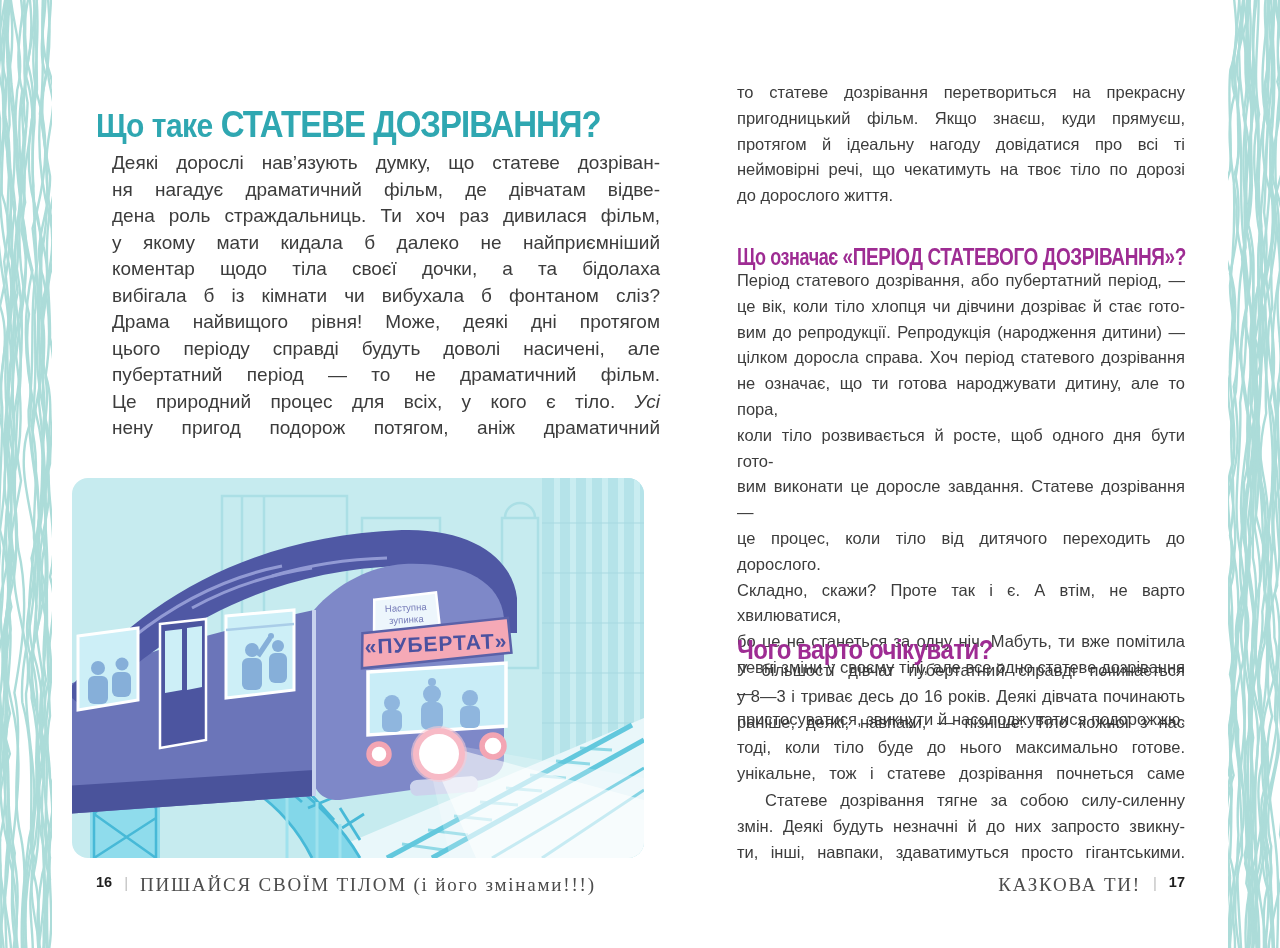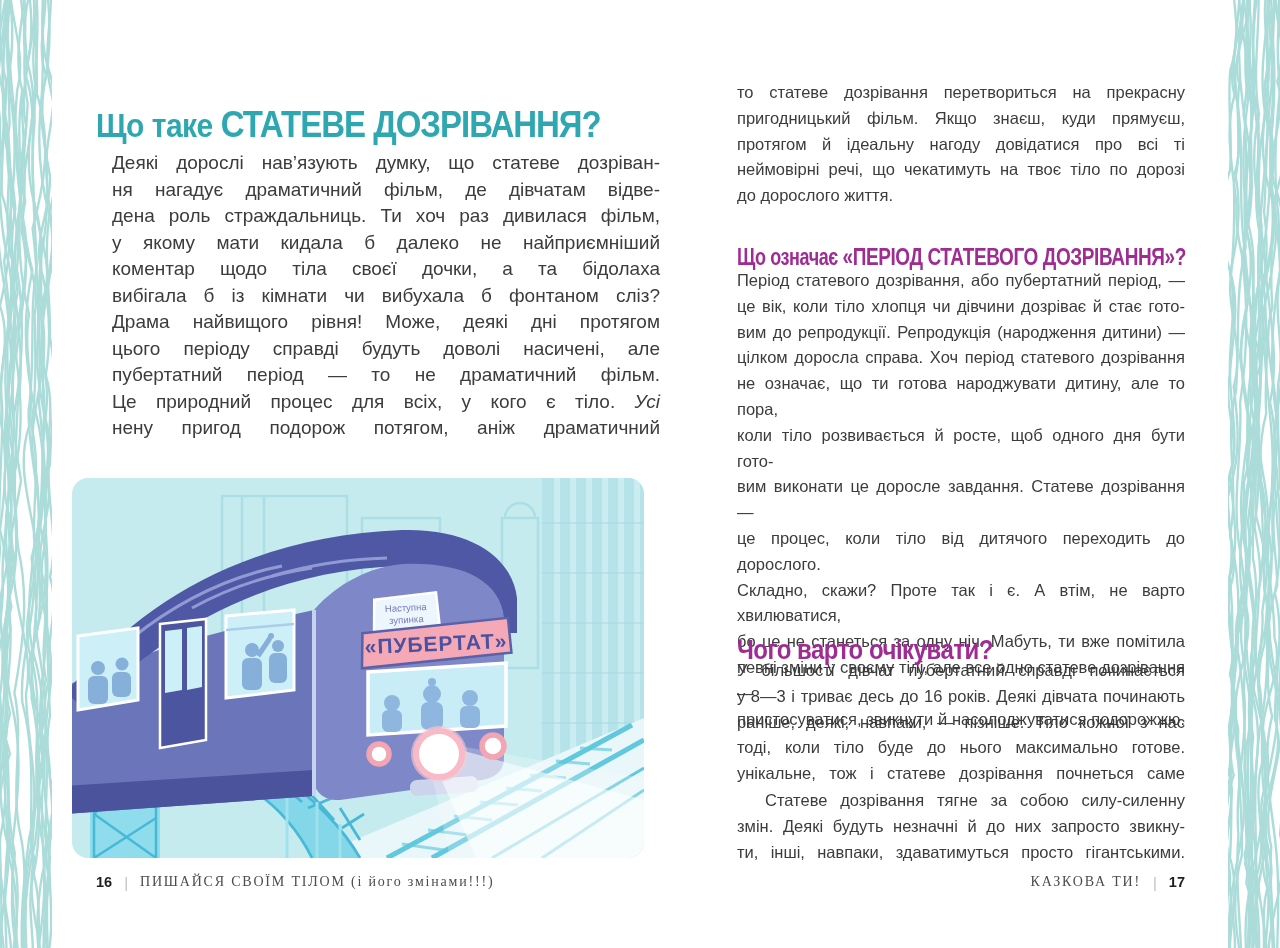--- a/index.html
+++ b/index.html
@@ -44,21 +44,21 @@
   .rp4{left:737px;top:788px}
 
   .tline{text-align:justify;text-align-last:justify;min-height:1em}
   .tline.endline{text-align-last:left}
   .tline i{font-style:italic}
 
   
   .footer{top:874px;font-size:13px;color:#4c4c4c;display:flex;align-items:flex-start;gap:12px}
   .footer .num{font-weight:bold;color:#1f1f1f;font-size:14.5px;font-family:"Liberation Sans",sans-serif}
   .footer .sep{color:#c0c0c0;font-weight:normal;font-size:15px}
-  .footer .ftxt{font-family:"Liberation Serif",serif;letter-spacing:1.8px;font-size:14px}
+  .footer .ftxt{font-family:"Liberation Serif",serif;letter-spacing:1.8px;font-size:19px}
   .footer-left{left:96px}
   .footer-right{left:737px;width:448px;justify-content:flex-end}
 </style>
 </head>
 <body>
 
 <svg id="border-left" class="border-svg" viewBox="0 0 54 948" preserveAspectRatio="none">
     <g fill="none" stroke="#a8dbd7" stroke-width="2.4" stroke-linecap="round" opacity="0.95">
       <path d="M9.7,-43.4 C13.8,-1.8 -7.8,39.8 2.8,82.6 C13.8,124.2 -4.9,165.8 2.0,208.6 C-4.9,250.2 11.2,291.8 11.1,334.6 C18.6,376.2 1.3,417.8 8.6,460.6 C15.9,502.2 1.7,543.8 4.9,586.6 C4.7,628.2 -8.6,669.8 2.0,712.6 C13.3,754.2 -6.6,795.8 2.0,838.6 C2.1,880.2 5.6,921.8 2.0,964.6"></path>
       <path d="M33.2,-17.8 C45.4,29.7 17.8,77.2 28.1,126.2 C19.2,173.7 21.6,221.2 34.4,270.2 C24.1,317.7 26.1,365.2 38.1,414.2 C50.4,461.7 45.8,509.2 33.5,558.2 C43.0,605.7 21.0,653.2 24.3,702.2 C37.0,749.7 32.5,797.2 33.1,846.2 C22.8,893.7 29.0,941.2 28.6,990.2"></path>

